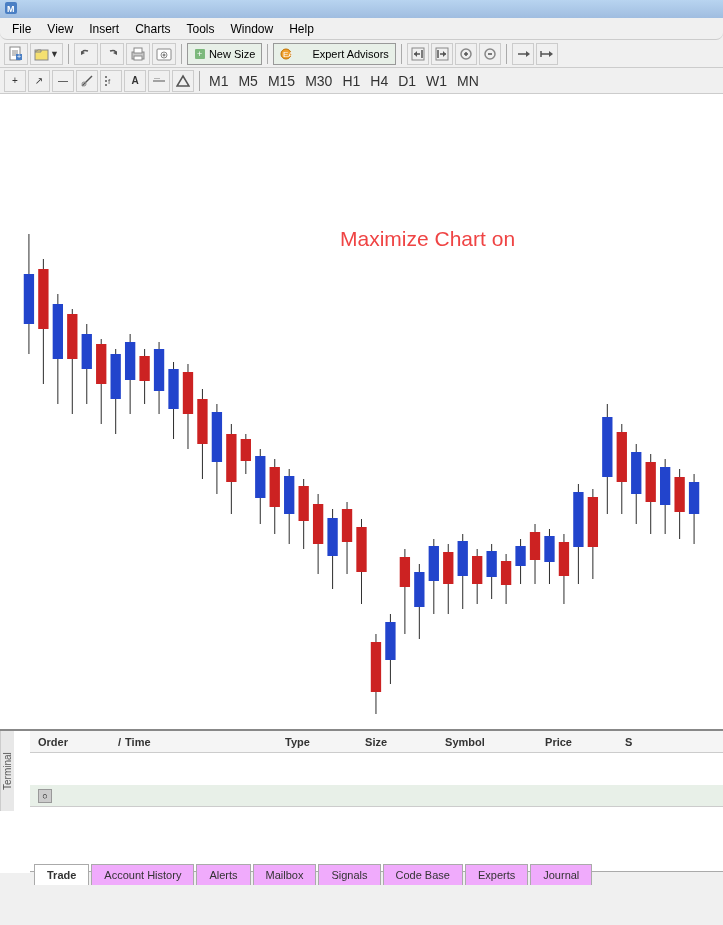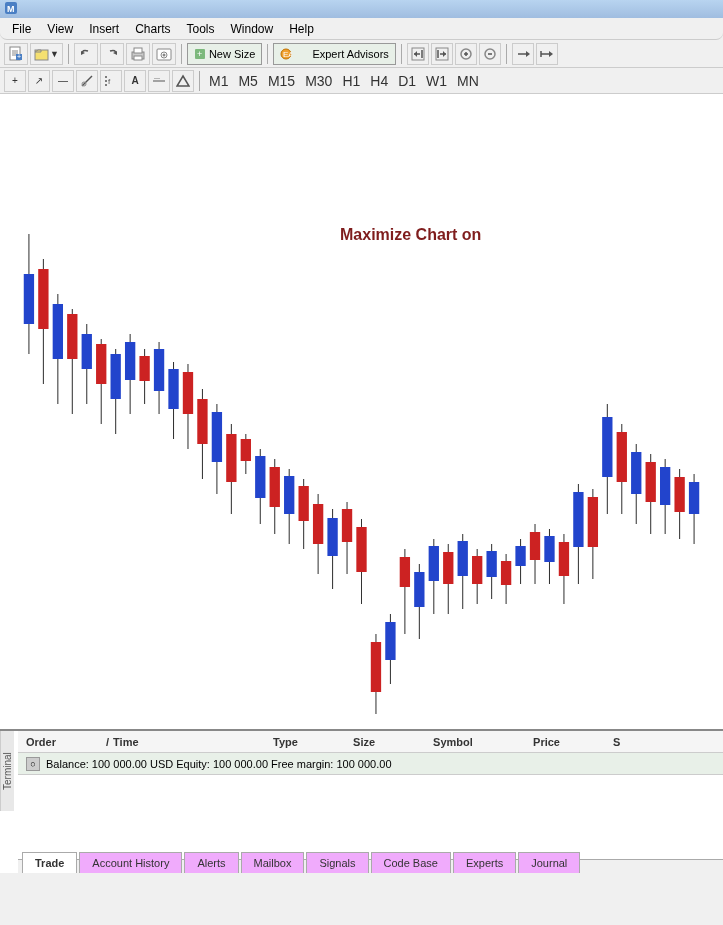--- a/index.html
+++ b/index.html
@@ -110,23 +110,23 @@
       height: 635px;
       background: white;
       position: relative;
       overflow: hidden;
     }
 
     #chart-label {
       position: absolute;
       top: 130px;
       left: 340px;
-      font-size: 16px;
-      font-weight: bold;
-      color: #7f1d1d;
+      font-size: 21px;
+      font-weight: normal;
+      color: #ef4444;
       line-height: 1.4;
     }
 
     
     #terminal-panel {
       height: 144px;
       background: white;
       border-top: 2px solid #888;
       display: flex;
       flex-direction: column;
@@ -561,36 +561,35 @@
     <div>Maximize Chart on</div>
   </div>
 </div>
 
 <div id="terminal-panel" style="position:relative;">
 
   <div id="terminal-label" style="position:absolute;left:0;top:0;bottom:0;width:14px;writing-mode:vertical-rl;transform:rotate(180deg);background:#e8e8e8;border-right:1px solid #ccc;display:flex;align-items:center;justify-content:center;font-size:10px;color:#555;z-index:10;">
     <span>Terminal</span>
   </div>
 
-  <div style="margin-left:18px; display:flex; flex-direction:column; flex:1;">
+  <div style="margin-left:30px; display:flex; flex-direction:column; flex:1;gap:32px;">
 
     <div id="terminal-columns">
       <span class="col-order">Order</span>
       <span style="margin-right:4px;">/</span>
       <span class="col-time">Time</span>
       <span class="col-type">Type</span>
       <span class="col-size">Size</span>
       <span class="col-symbol">Symbol</span>
       <span class="col-price">Price</span>
       <span class="col-s">S</span>
     </div>
 
     <div id="balance-row">
       <span class="term-close">○</span>
-      <span>Balance: 100 000.00 USD  Equity: 100 000.00  Free margin: 100 000.00</span>
     </div>
 
     <div id="terminal-body"></div>
 
     <div id="bottom-tabs">
       <div class="tab active">Trade</div>
       <div class="tab">Account History</div>
       <div class="tab">Alerts</div>
       <div class="tab">Mailbox</div>
       <div class="tab">Signals</div>

